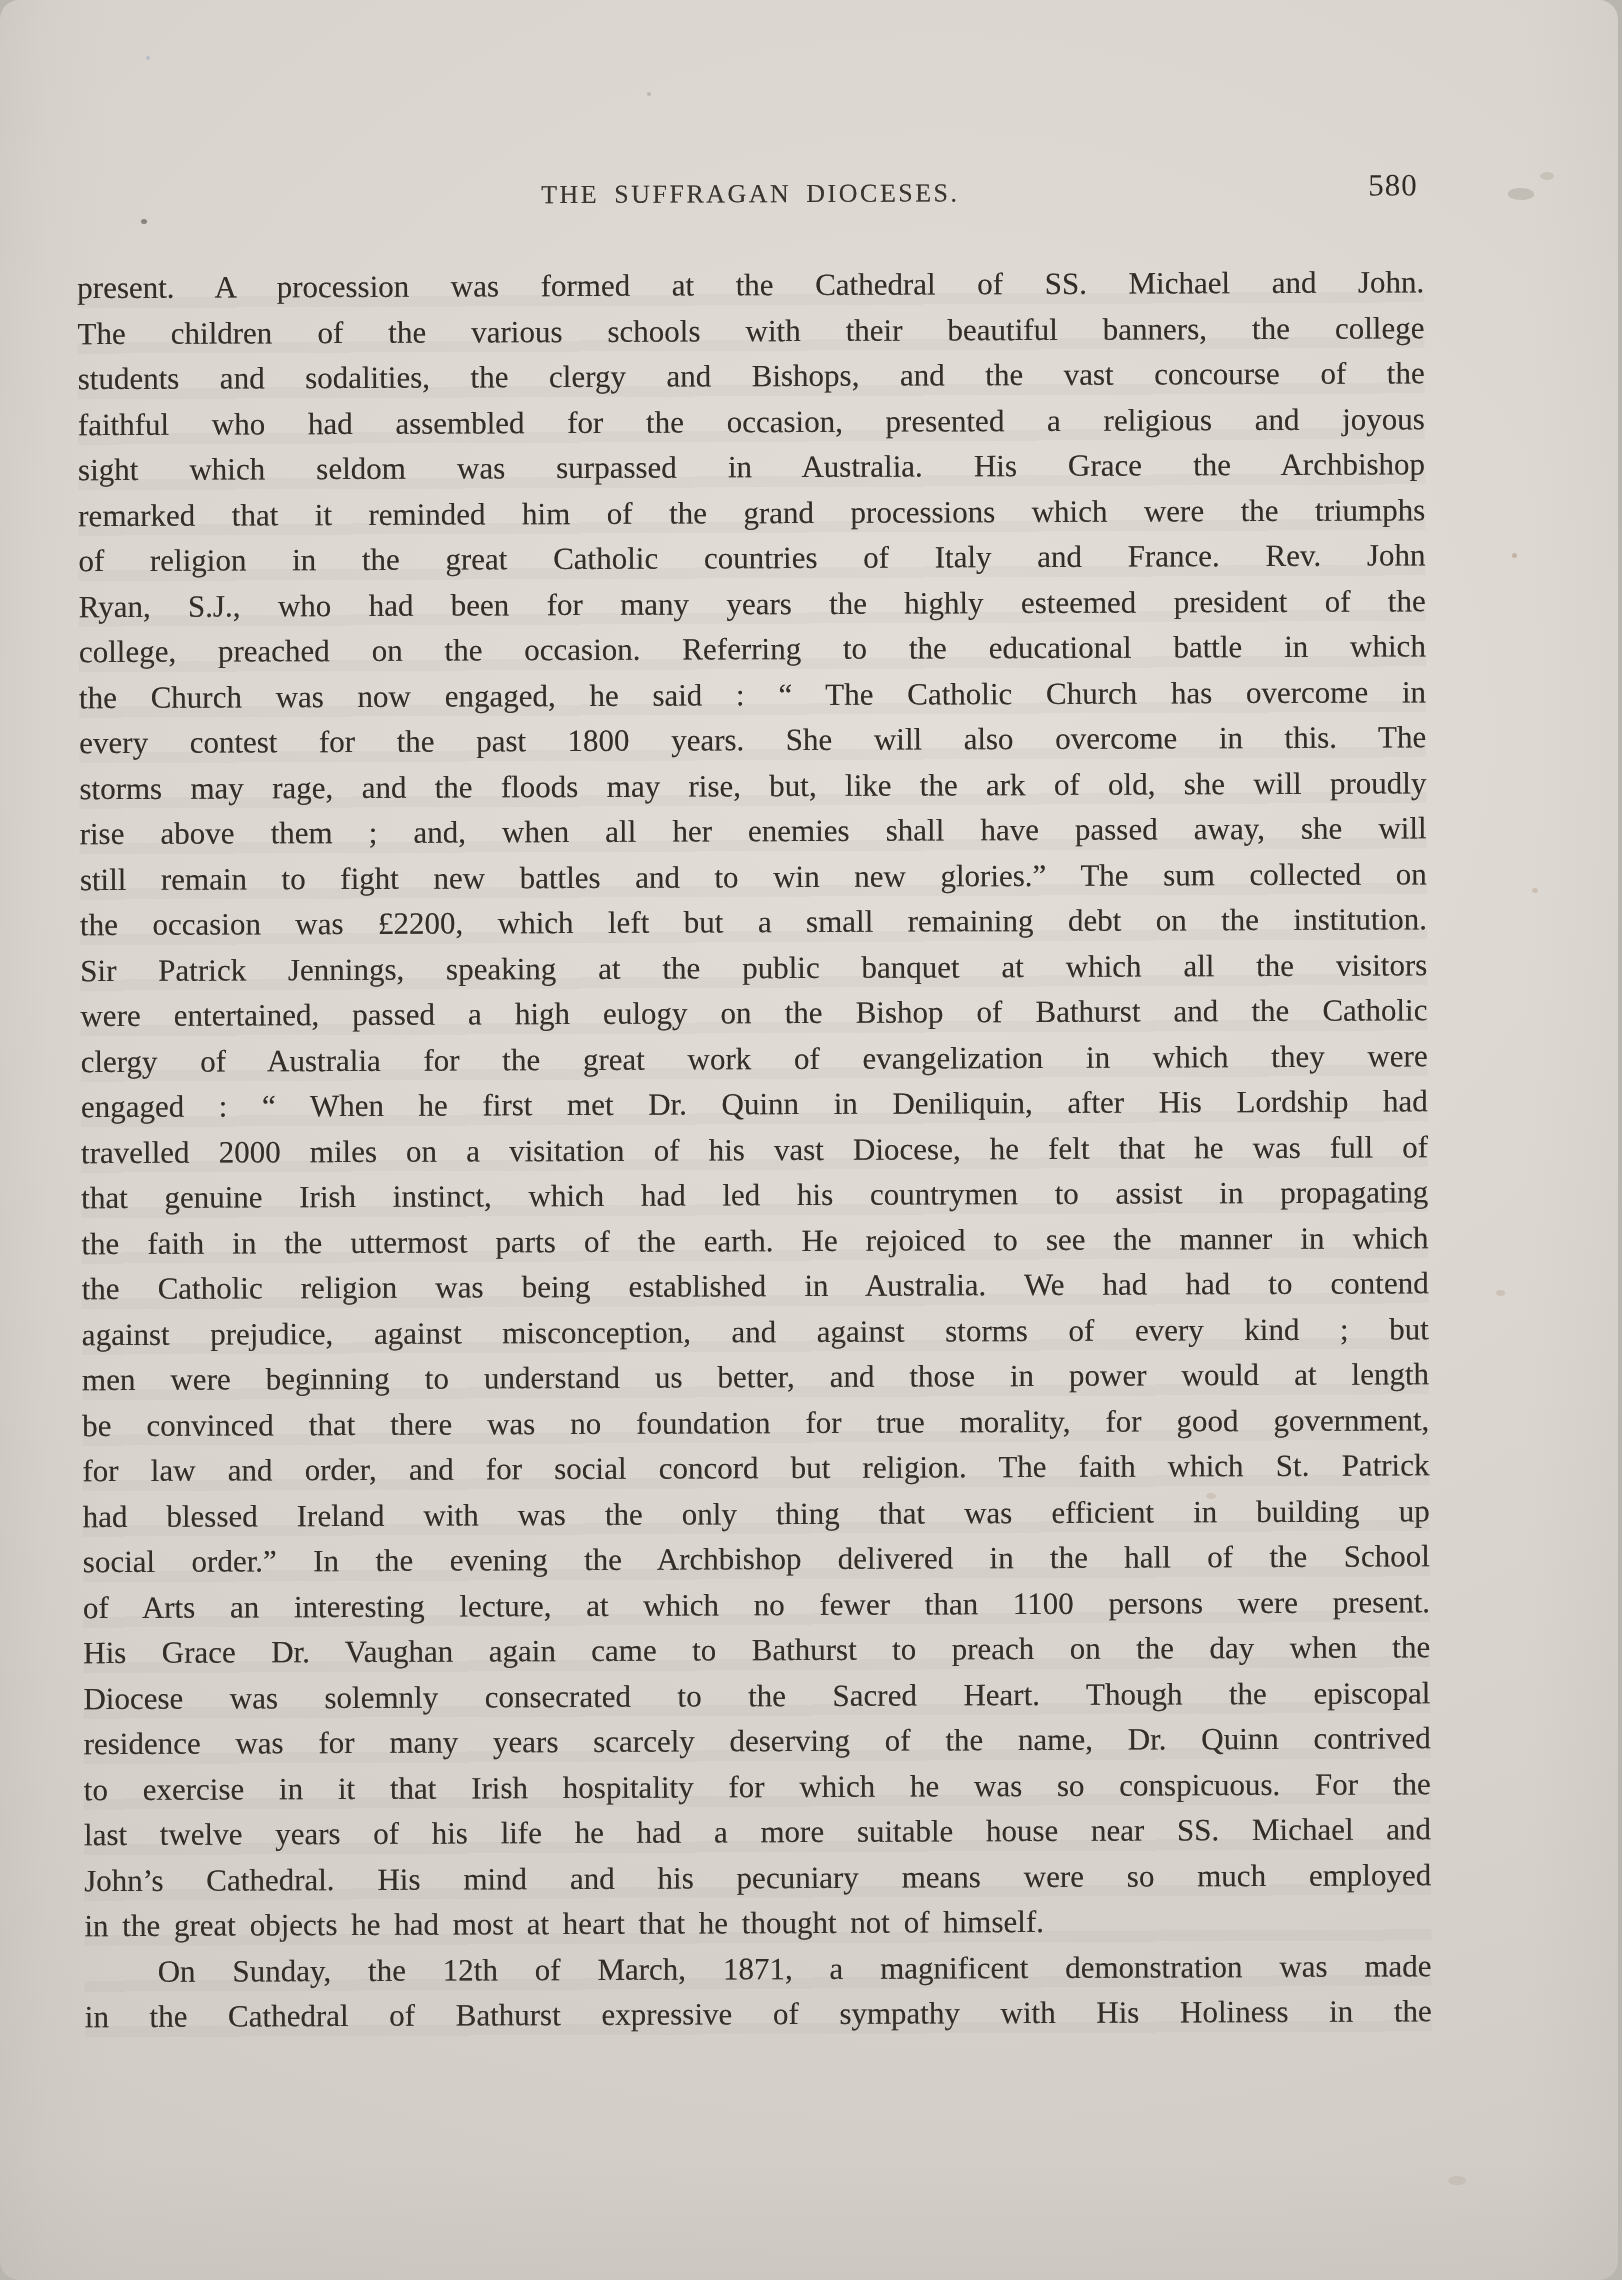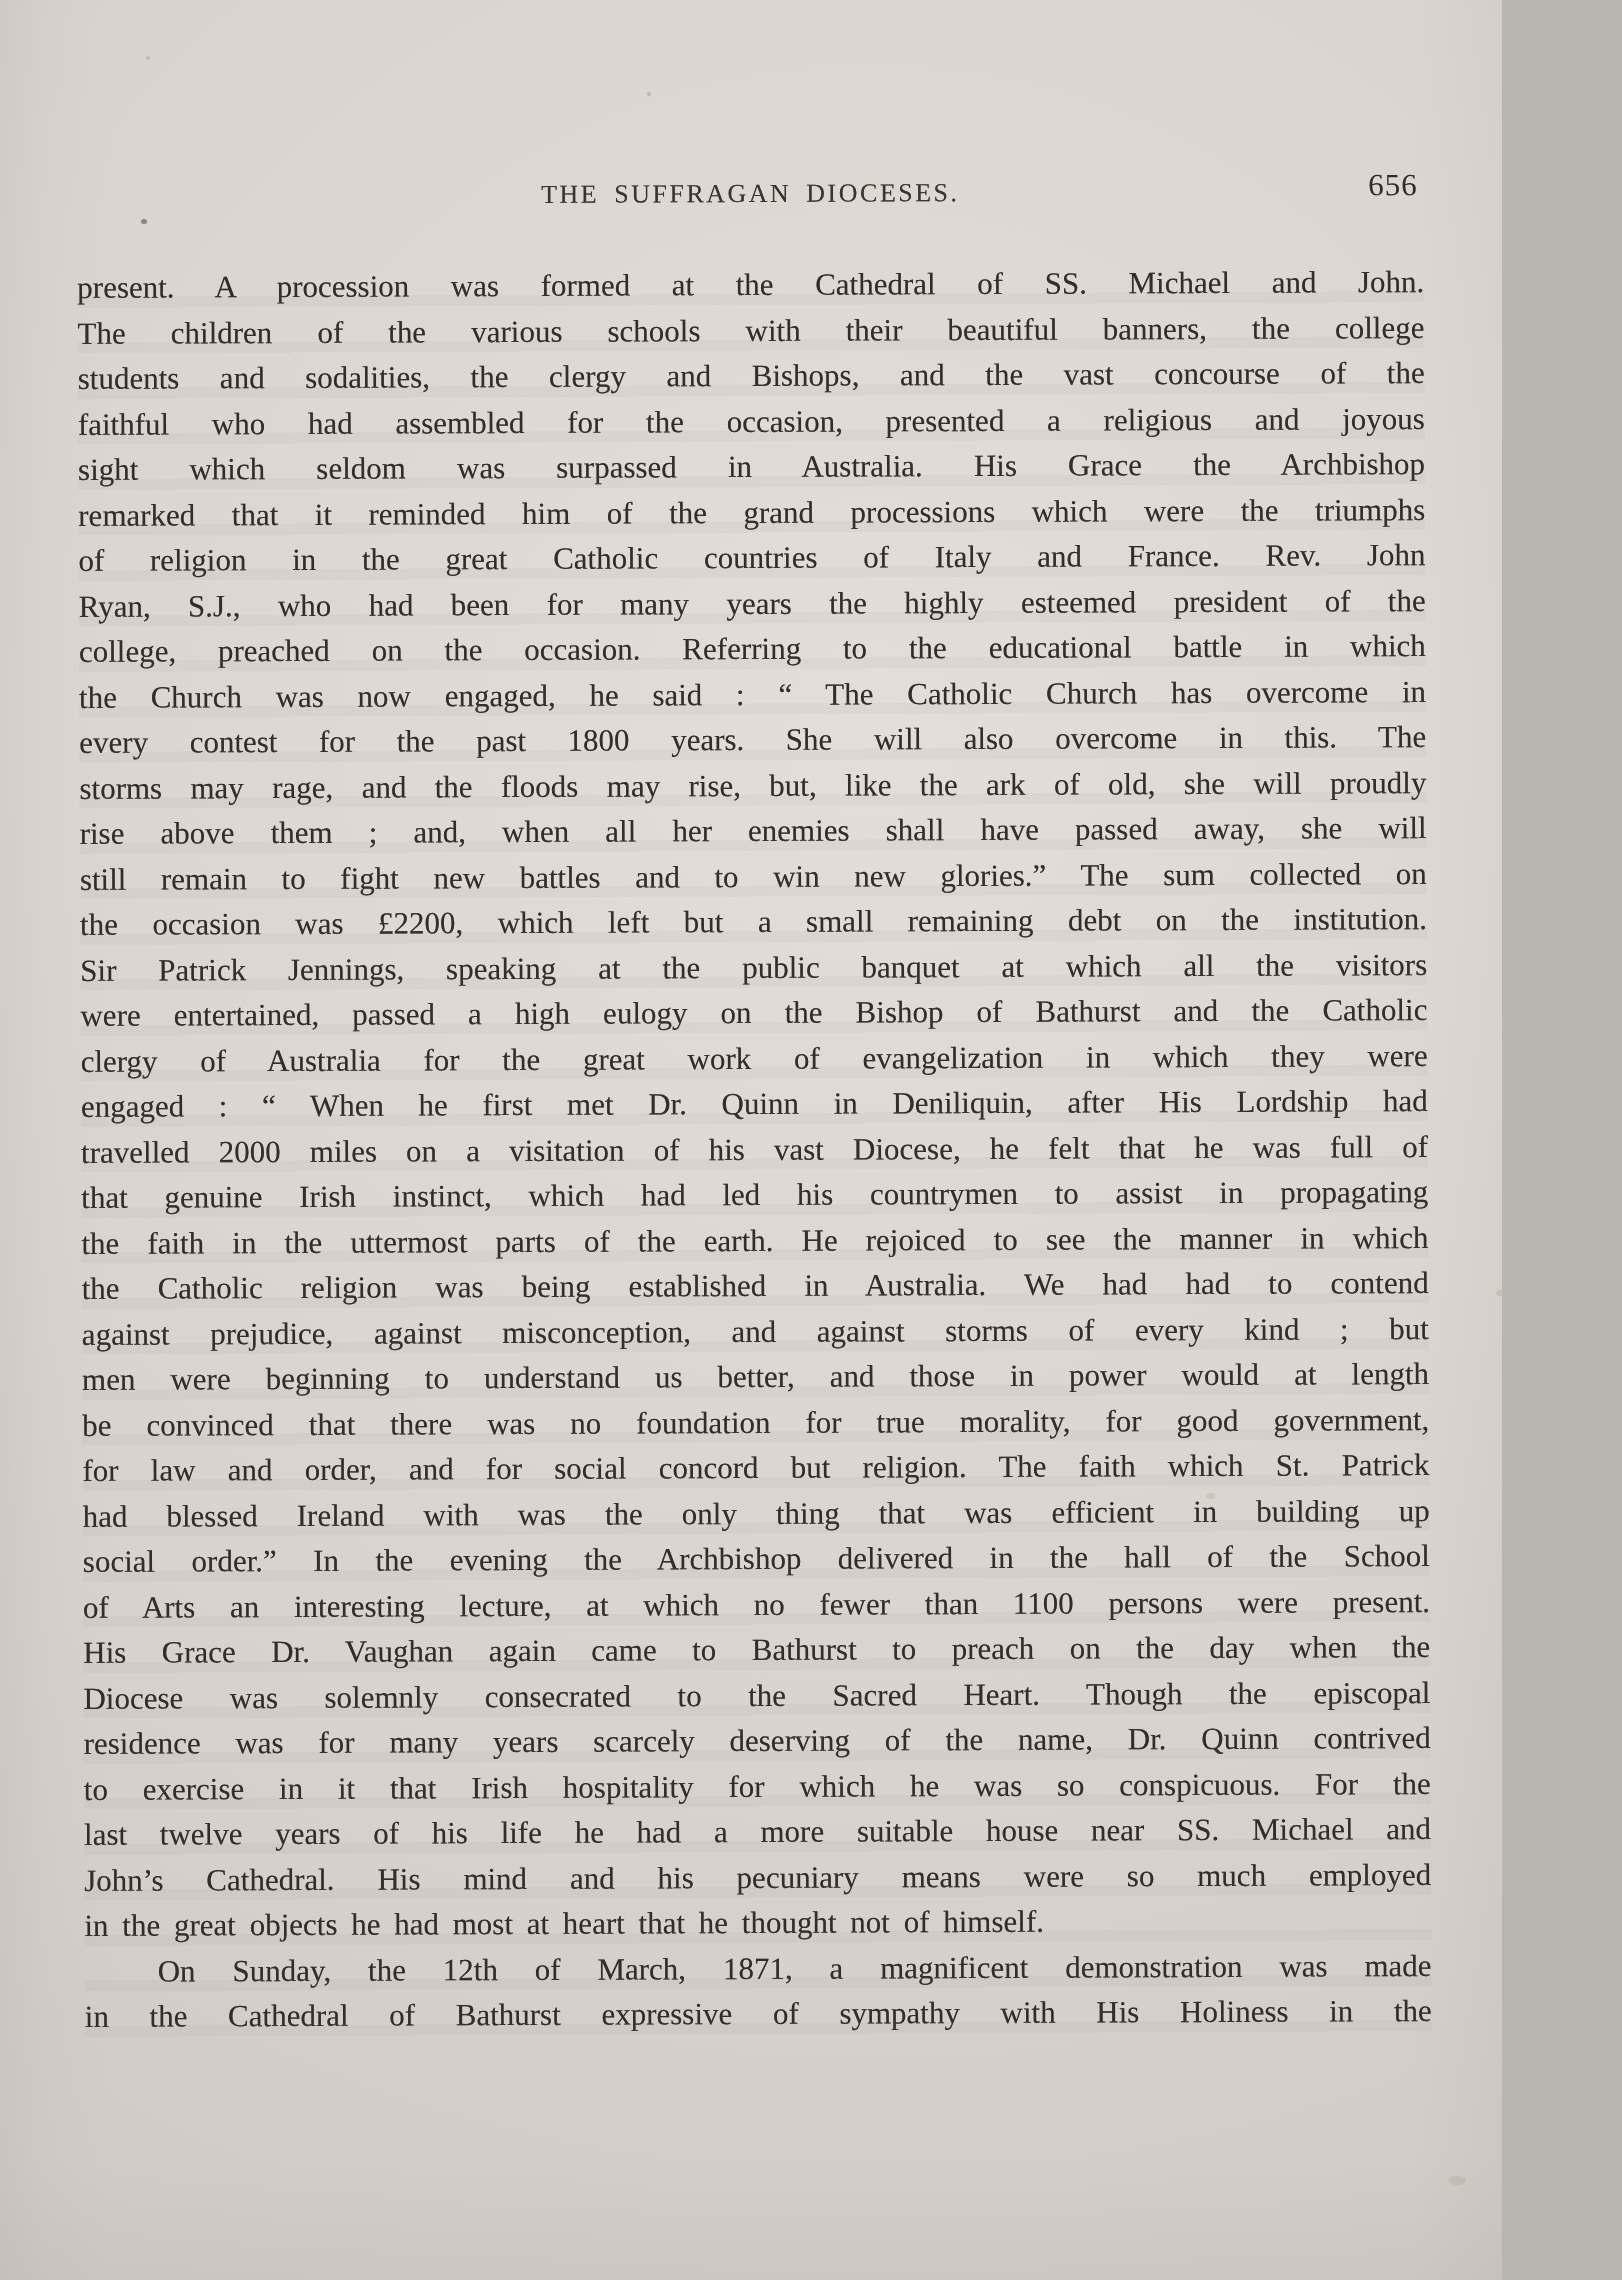--- a/index.html
+++ b/index.html
@@ -2,31 +2,32 @@
 <html><head>
 <meta charset="utf-8">
 <style>
   html, body {
     margin: 0;
     padding: 0;
     background: #b9b5af;
   }
   .page {
     position: relative;
-    width: 1502px;
+    width: 1618px;
     height: 2280px;
     overflow: hidden;
     background:
       radial-gradient(ellipse 140% 90% at 58% 32%, rgba(228,224,217,0.9) 0%, rgba(215,210,203,0.45) 55%, rgba(196,192,186,0.65) 100%),
       linear-gradient(90deg, rgba(105,100,94,0.14) 0px, rgba(105,100,94,0.05) 45px, rgba(105,100,94,0) 110px),
       linear-gradient(270deg, rgba(105,100,94,0.10) 0px, rgba(105,100,94,0) 90px),
       linear-gradient(0deg, rgba(105,100,94,0.10) 0px, rgba(105,100,94,0) 120px),
       #d7d2cb;
     font-family: "Liberation Serif", "DejaVu Serif", serif;
     color: #332e29;
+    border-radius: 19px;
   }
   .content {
     position: absolute;
     left: 0; top: 0; right: 0; bottom: 0;
     transform: rotate(-0.25deg);
     transform-origin: 50% 20%;
   }
   .header-row {
     position: absolute;
     left: 78px;
@@ -102,21 +103,21 @@
   .stain.s9 { left: 146px; top: 56px; width: 4px; height: 4px; background: rgba(150,160,200,0.45); }
   .stain.s10 { left: 1448px; top: 2176px; width: 18px; height: 9px; background: rgba(135,126,112,0.16); }
 </style>
 </head>
 <body>
 
 <div class="page">
   <div class="content">
     <div class="header-row">
       <span class="running-title">THE SUFFRAGAN DIOCESES.</span>
-      <span class="page-number">656</span>
+      <span class="page-number">580</span>
     </div>
     <div class="text-block">
         <div class="line">present.  A procession was formed at the Cathedral of SS. Michael and John.</div>
         <div class="line">The children of the various schools with their beautiful banners, the college</div>
         <div class="line">students and sodalities, the clergy and Bishops, and the vast concourse of the</div>
         <div class="line">faithful who had assembled for the occasion, presented a religious and joyous</div>
         <div class="line">sight which seldom was surpassed in Australia.  His Grace the Archbishop</div>
         <div class="line">remarked that it reminded him of the grand processions which were the triumphs</div>
         <div class="line">of religion in the great Catholic countries of Italy and France.  Rev. John</div>
         <div class="line">Ryan, S.J., who had been for many years the highly esteemed president of the</div>

